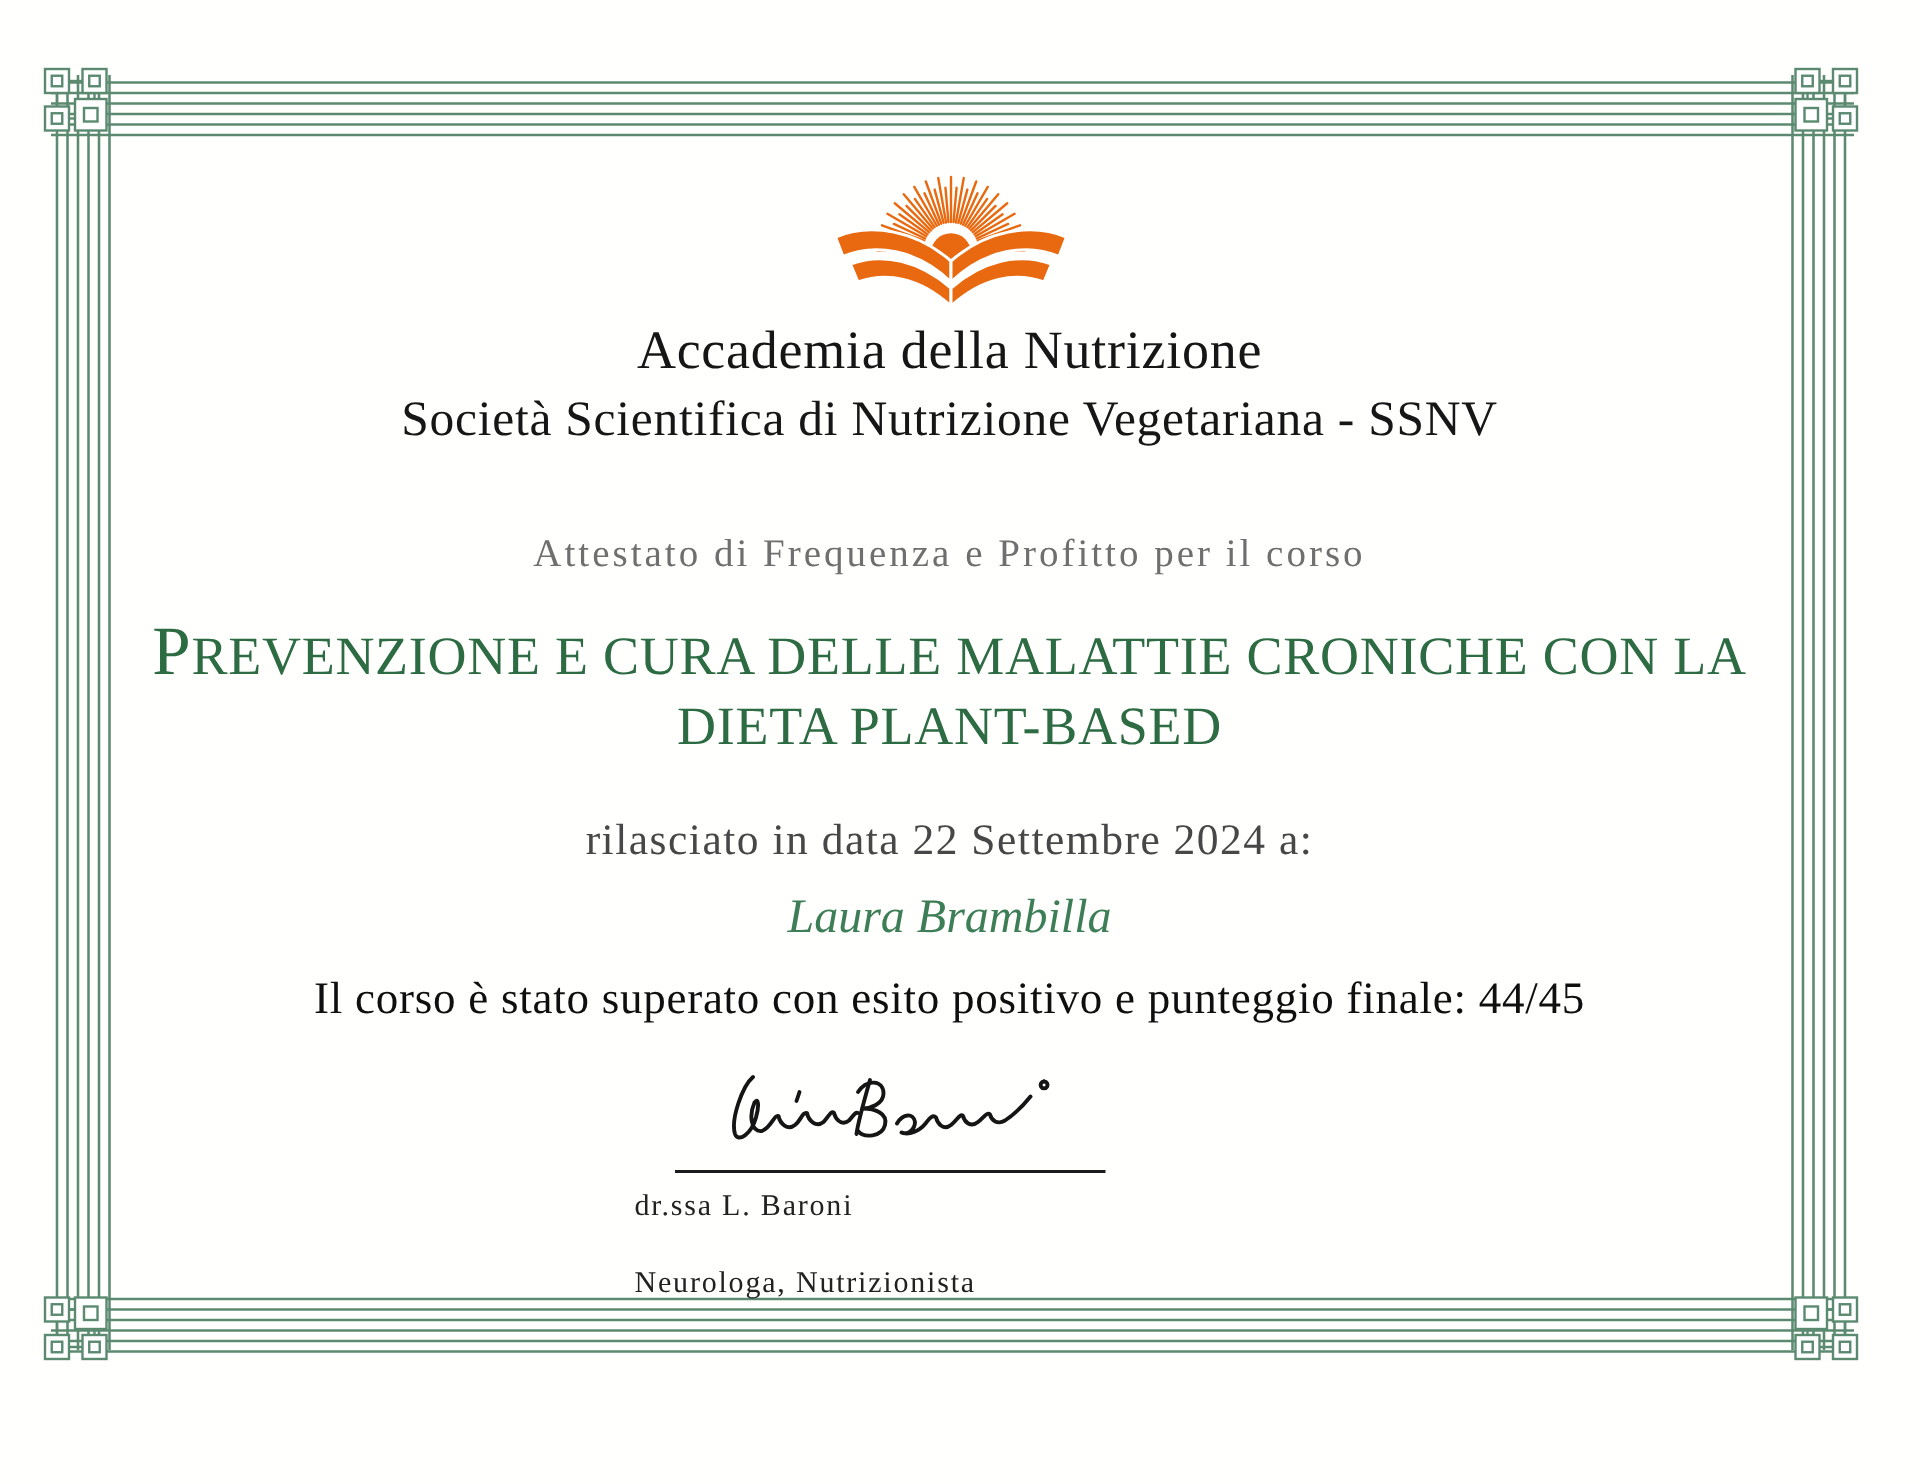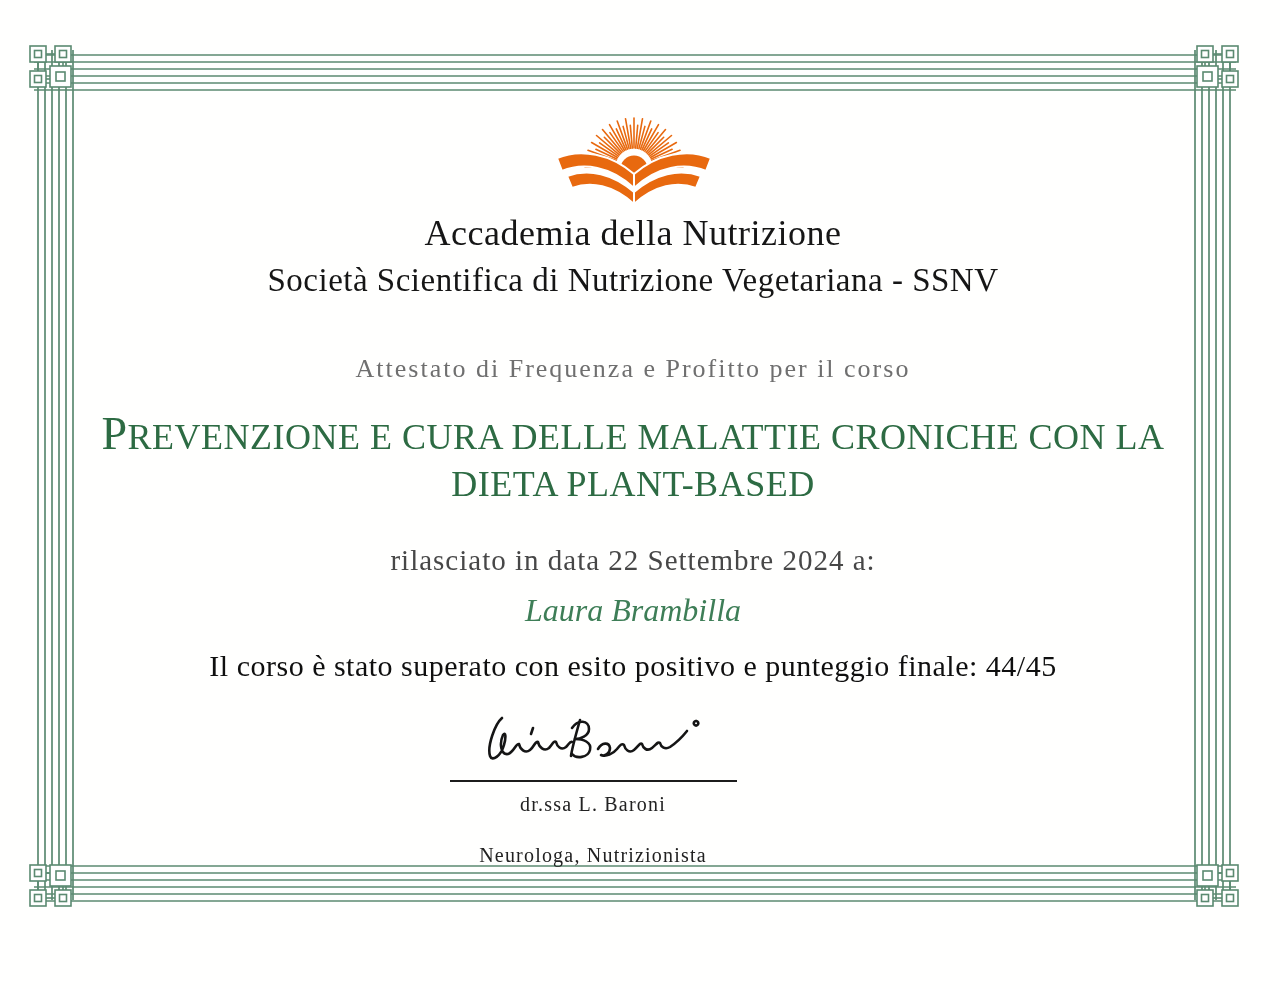--- a/index.html
+++ b/index.html
@@ -36,21 +36,21 @@
   .society{top:258px;font-size:33px;line-height:44px;letter-spacing:0.5px;color:#161616;}
   .attestation{top:351px;font-size:26px;line-height:36px;letter-spacing:2px;color:var(--muted-gray);}
   .course-line{font-size:36px;line-height:50px;letter-spacing:0.5px;color:var(--title-green);text-transform:uppercase;}
   .course1{top:409px;}
   .course1::first-letter{font-size:46px;}
   .course2{top:459px;}
   .issued{top:540px;font-size:29px;line-height:40px;letter-spacing:1px;color:var(--issue-gray);}
   .recipient{top:588px;font-size:32px;line-height:44px;font-style:italic;color:var(--name-green);}
   .result{top:645px;font-size:30px;line-height:42px;letter-spacing:0.5px;color:#0f0f0f;}
 
-  .sig-block{position:absolute;top:704px;left:593px;transform:translateX(-50%);width:340px;text-align:center;}
+  .sig-block{position:absolute;top:704px;left:593px;transform:translateX(-50%);width:340px;text-align:left;}
   .sig-svg{display:block;margin:0 auto;width:250px;height:72px;}
   .sig-svg path{stroke:#151515;stroke-width:2.6;fill:none;stroke-linecap:round;stroke-linejoin:round;}
   .sig-rule{width:287px;height:0;border-top:2px solid #1c1c1c;margin:4px auto 10px auto;}
   .signer-name{font-size:20px;line-height:25px;letter-spacing:1.2px;color:#222222;}
   .signer-title{font-size:20px;line-height:25px;letter-spacing:1.2px;color:#222222;margin-top:26px;}
 </style>
 </head>
 <body>
 
 <div class="certificate">

